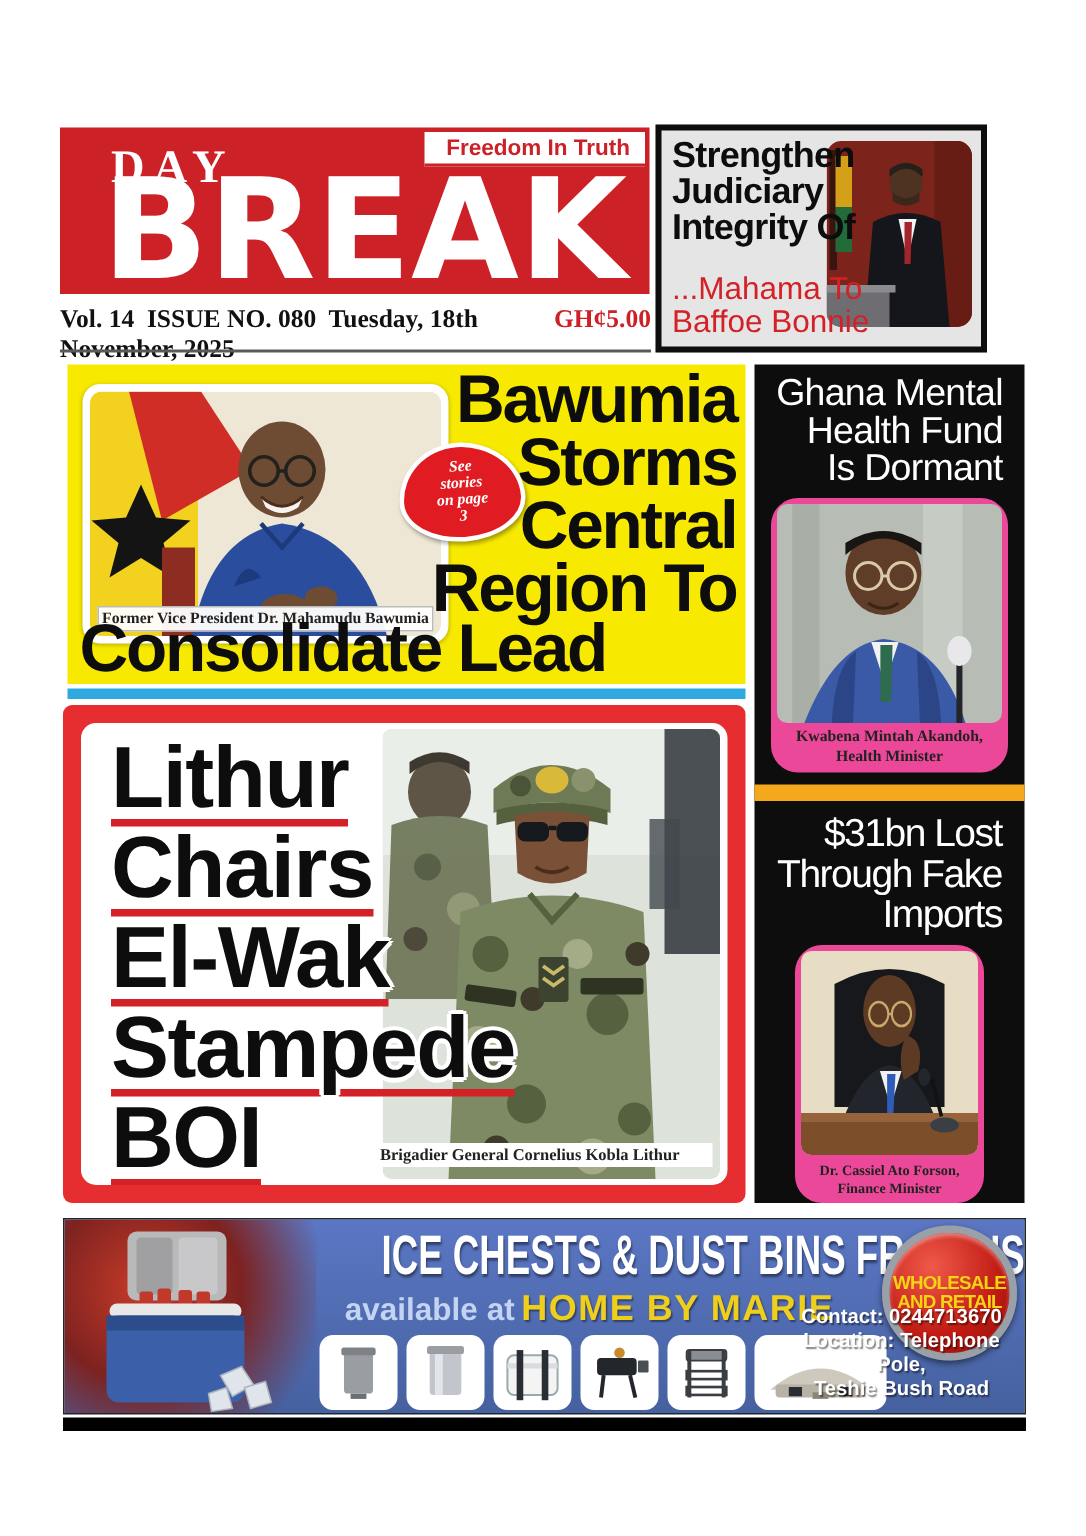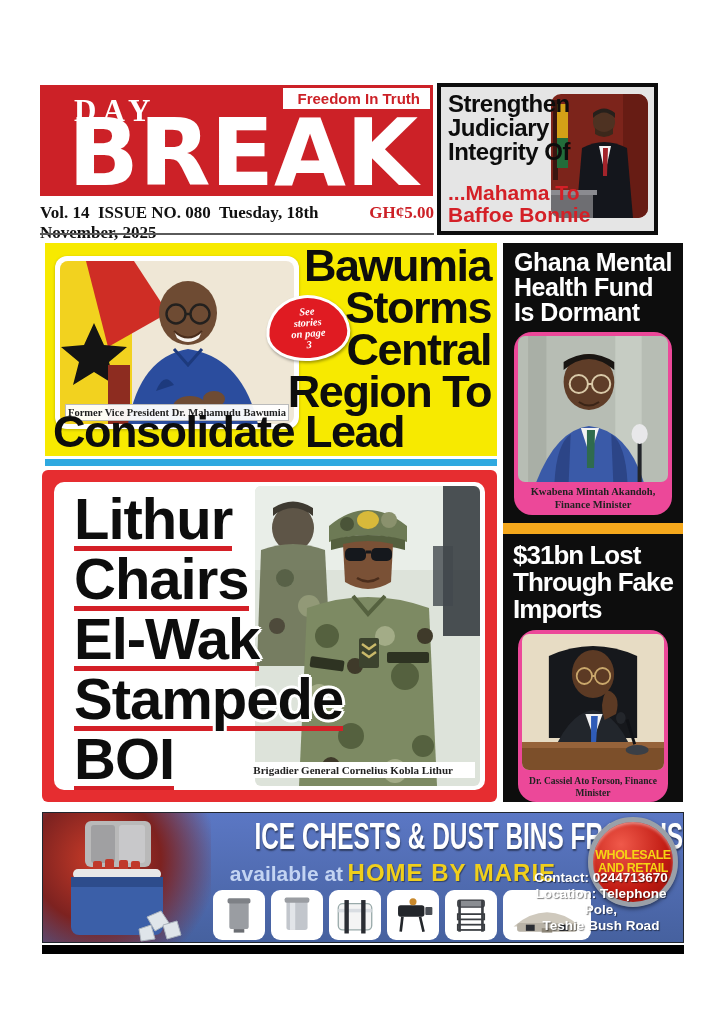--- a/index.html
+++ b/index.html
@@ -21,21 +21,21 @@
   .issue-info { flex:1; white-space:pre-wrap; }
   .price { color:#cc2127; }
   .rule { position:absolute; left:40px; top:233px; width:394px; height:2px; background:#5a5a5a; }
 
   
   .tr-box { position:absolute; left:437px; top:83px; width:221px; height:152px;
             border:4px solid #0d0d0d; background:#e5e5e5; }
   .tr-head { position:absolute; left:7px; top:5px; width:142px; font-weight:bold;
              font-size:24px; line-height:24px; letter-spacing:-0.5px; color:#0d0d0d; z-index:2; }
   .tr-head span, .tr-kicker span { display:block; }
-  .tr-kicker { position:absolute; left:7px; bottom:5px; font-weight:bold; font-size:21px;
+  .tr-kicker { position:absolute; left:7px; bottom:5px; font-weight:normal; font-size:21px;
                line-height:22px; color:#d42027; z-index:3; }
   .tr-photo { position:absolute; top:7px; right:6px; width:97px; height:124px;
               border-radius:10px; overflow:hidden; z-index:1; }
   .tr-photo svg { display:block; width:100%; height:100%; }
 
   
   .lead-box { position:absolute; left:45px; top:243px; width:452px; height:213px; background:#f7ea00; }
   .lead-photo-card { position:absolute; left:10px; top:13px; width:244px; height:173px;
                      background:#ffffff; border-radius:12px; padding:5px; box-shadow:0 1px 3px rgba(0,0,0,.25); }
   .lead-photo { position:relative; width:100%; height:100%; border-radius:8px; overflow:hidden; }
@@ -69,27 +69,27 @@
                         padding-bottom:2px; margin-bottom:3px;
                         text-shadow:-2px -2px 0 #fff, 2px -2px 0 #fff, -2px 2px 0 #fff, 2px 2px 0 #fff,
                                     -3px 0 0 #fff, 3px 0 0 #fff, 0 3px 0 #fff, 0 -3px 0 #fff; }
   .main-caption { position:absolute; right:10px; bottom:12px; background:#ffffff; z-index:4;
                   font-family:"Liberation Serif", serif; font-weight:bold; font-size:11px; color:#222;
                   padding:2px 22px; }
 
   
   .sidebar { position:absolute; left:503px; top:243px; width:180px; height:559px; background:#0d0d0d;
              display:flex; flex-direction:column; align-items:center; }
-  .sb-head { color:#ffffff; font-weight:bold; text-align:left; }
+  .sb-head { color:#ffffff; font-weight:normal; text-align:right; }
   .sb-head span { display:block; }
   .sb-head1 { font-size:25px; line-height:25px; letter-spacing:-0.5px; padding-top:7px; }
   .sb-head2 { font-size:26px; line-height:27px; letter-spacing:-1px; padding-top:8px; }
   .sb-card { background:#ec4899; border-radius:18px; padding:4px; }
   .sb-card1 { margin-top:7px; width:158px; height:188px; }
-  .sb-card2 { margin-top:7px; width:150px; height:172px; }
+  .sb-card2 { margin-top:7px; width:126px; height:172px; }
   .sb-photo { width:100%; border-radius:7px; overflow:hidden; }
   .sb-photo1 { height:146px; }
   .sb-photo2 { height:136px; }
   .sb-photo svg { display:block; width:100%; height:100%; }
   .sb-cap { font-family:"Liberation Serif", serif; font-weight:bold; text-align:center; color:#222; }
   .sb-cap1 { font-size:10.5px; line-height:13px; padding-top:3px; }
   .sb-cap1 span { display:block; }
   .sb-cap2 { font-size:9.5px; line-height:12px; padding-top:5px; }
   .orange-bar { width:100%; height:13px; background:#f5a81c; margin-top:8px; }
 
@@ -293,21 +293,21 @@
           <path d="M52 98 q-14 10 -16 48 l14 0 z" fill="#2c4587"></path>
           <path d="M92 98 q14 10 16 48 l-14 0 z" fill="#2c4587"></path>
           <polygon points="62,92 80,92 71,120" fill="#f2f2f2"></polygon>
           <polygon points="68,94 76,94 75,132 68,132" fill="#2f6b4e"></polygon>
           <rect x="118" y="104" width="4" height="42" fill="#22252a"></rect>
           <ellipse cx="120" cy="98" rx="8" ry="10" fill="#e8e8ea"></ellipse>
         </svg>
       </div>
       <div class="sb-cap sb-cap1">
         <span>Kwabena Mintah Akandoh,</span>
-        <span>Finance Minister</span>
+        <span>Health Minister</span>
       </div>
     </div>
     <div class="orange-bar"></div>
     <div class="sb-head sb-head2">
       <span>$31bn Lost</span>
       <span>Through Fake</span>
       <span>Imports</span>
     </div>
     <div class="sb-card sb-card2">
       <div class="sb-photo sb-photo2">

